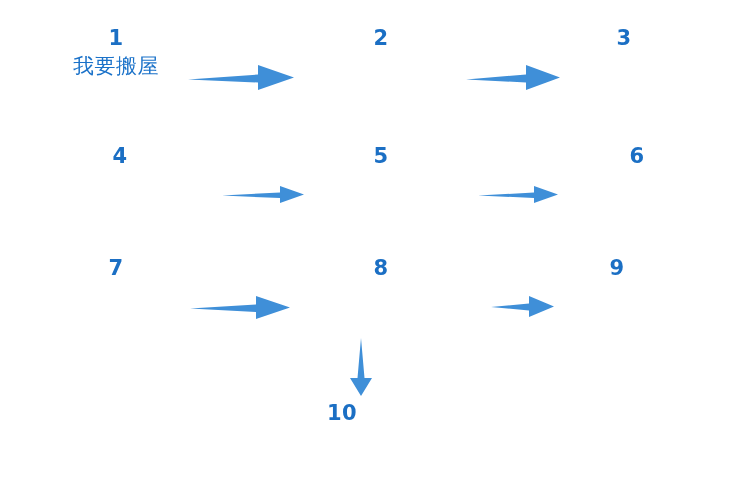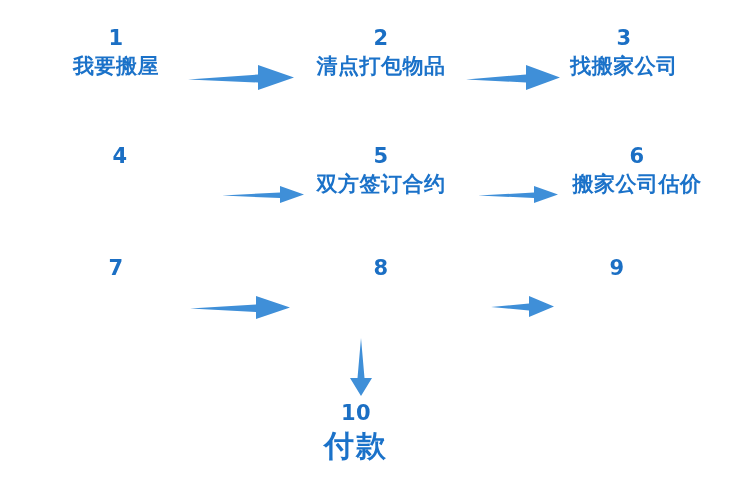--- a/index.html
+++ b/index.html
@@ -27,21 +27,21 @@
   }
   .step-num {
     font-size: 21px;
     font-weight: bold;
     color: #1b6fc4;
     line-height: 26px;
     letter-spacing: 0.5px;
   }
   .step-label {
     font-size: 21px;
-    font-weight: bold;
+    font-weight: normal;
     color: #1b72c9;
     line-height: 30px;
     letter-spacing: 0.5px;
   }
   .step-final .step-label {
     font-size: 30px;
     line-height: 40px;
     letter-spacing: 2px;
   }
   .arrow {
@@ -63,58 +63,54 @@
   </div>
 
   <div class="arrow" style="left:188px; top:62px;">
     <svg width="106" height="30" viewBox="0 0 106 30">
       <path d="M0 17.5 L70 12.5 L70 3 L106 15.5 L70 28 L70 20.5 Z" fill="#3f8fd8"></path>
     </svg>
   </div>
 
   <div class="step" style="left:381px; top:25px;">
     <div class="step-num">2</div>
-    <div class="step-label">清点打包物品</div>
   </div>
 
   <div class="arrow" style="left:466px; top:62px;">
     <svg width="94" height="30" viewBox="0 0 94 30">
       <path d="M0 17.5 L60 12.5 L60 3 L94 15.5 L60 28 L60 20.5 Z" fill="#3f8fd8"></path>
     </svg>
   </div>
 
   <div class="step" style="left:624px; top:25px;">
     <div class="step-num">3</div>
-    <div class="step-label">找搬家公司</div>
   </div>
 
   <div class="step" style="left:120px; top:143px;">
     <div class="step-num">4</div>
   </div>
 
   <div class="arrow" style="left:222px; top:183px;">
     <svg width="82" height="22" viewBox="0 0 82 22">
       <path d="M0 12.5 L58 9.5 L58 3 L82 11.5 L58 20 L58 15 Z" fill="#3f8fd8"></path>
     </svg>
   </div>
 
   <div class="step" style="left:381px; top:143px;">
     <div class="step-num">5</div>
-    <div class="step-label">双方签订合约</div>
   </div>
 
   <div class="arrow" style="left:478px; top:183px;">
     <svg width="80" height="22" viewBox="0 0 80 22">
       <path d="M0 12.5 L56 9.5 L56 3 L80 11.5 L56 20 L56 15 Z" fill="#3f8fd8"></path>
     </svg>
   </div>
 
   <div class="step" style="left:637px; top:143px;">
     <div class="step-num">6</div>
-    <div class="step-label">搬家公司估价</div>
   </div>
 
   <div class="step" style="left:116px; top:255px;">
     <div class="step-num">7</div>
   </div>
 
   <div class="arrow" style="left:190px; top:293px;">
     <svg width="100" height="28" viewBox="0 0 100 28">
       <path d="M0 15.5 L66 11.5 L66 3 L100 14.5 L66 26 L66 19 Z" fill="#3f8fd8"></path>
     </svg>
@@ -133,18 +129,17 @@
   <div class="step" style="left:617px; top:255px;">
     <div class="step-num">9</div>
   </div>
 
   <div class="arrow" style="left:346px; top:338px;">
     <svg width="30" height="58" viewBox="0 0 30 58">
       <path d="M15 0 L18.5 40 L26 40 L15 58 L4 40 L11.5 40 Z" fill="#3f8fd8"></path>
     </svg>
   </div>
 
-  <div class="step step-final" style="left:356px; top:400px;">
+  <div class="step step-final" style="left:342px; top:400px;">
     <div class="step-num">10</div>
-    <div class="step-label">付款</div>
   </div>
 
 </div>
 
 </body></html>

